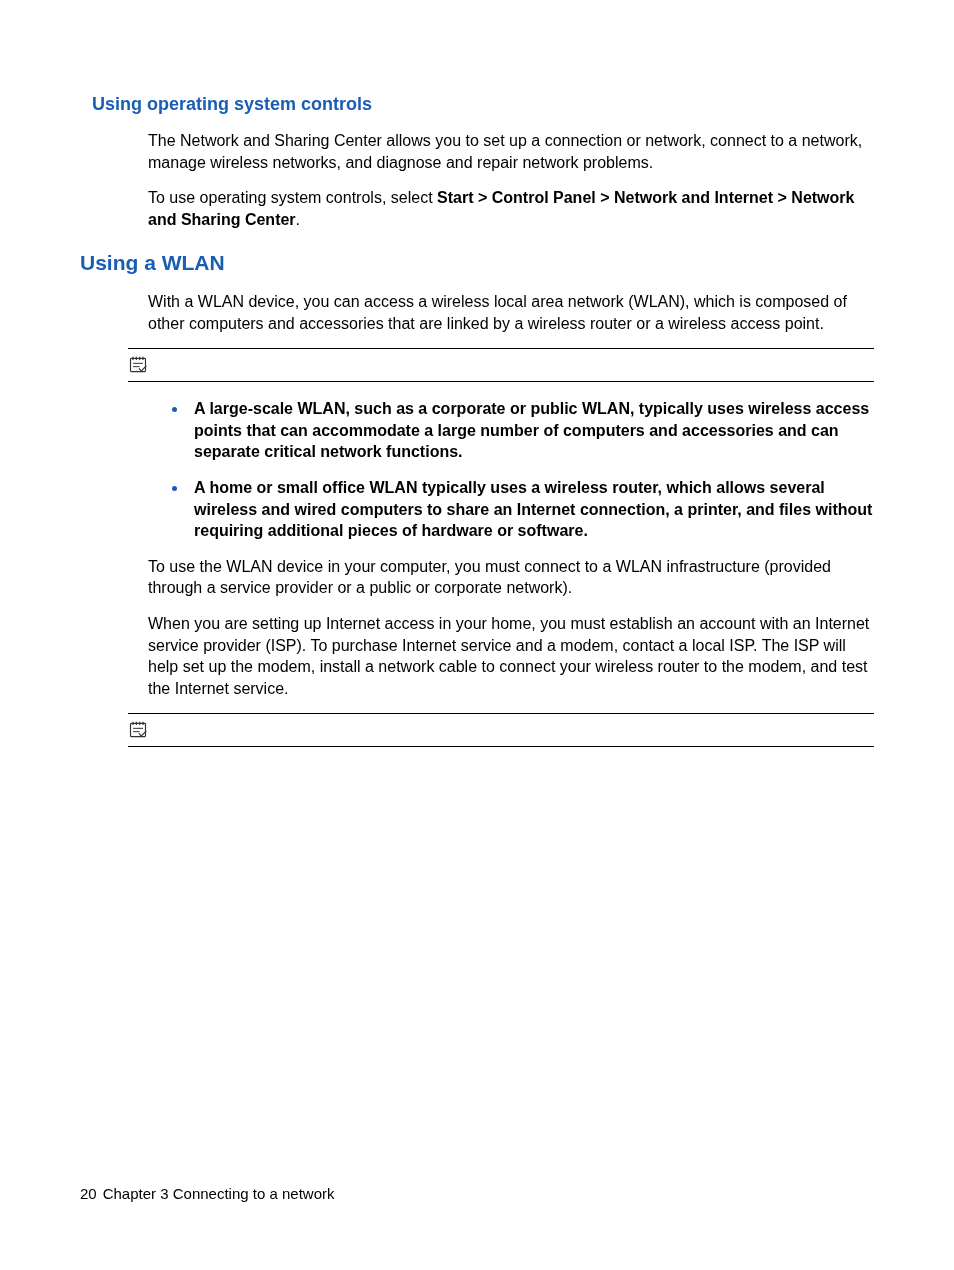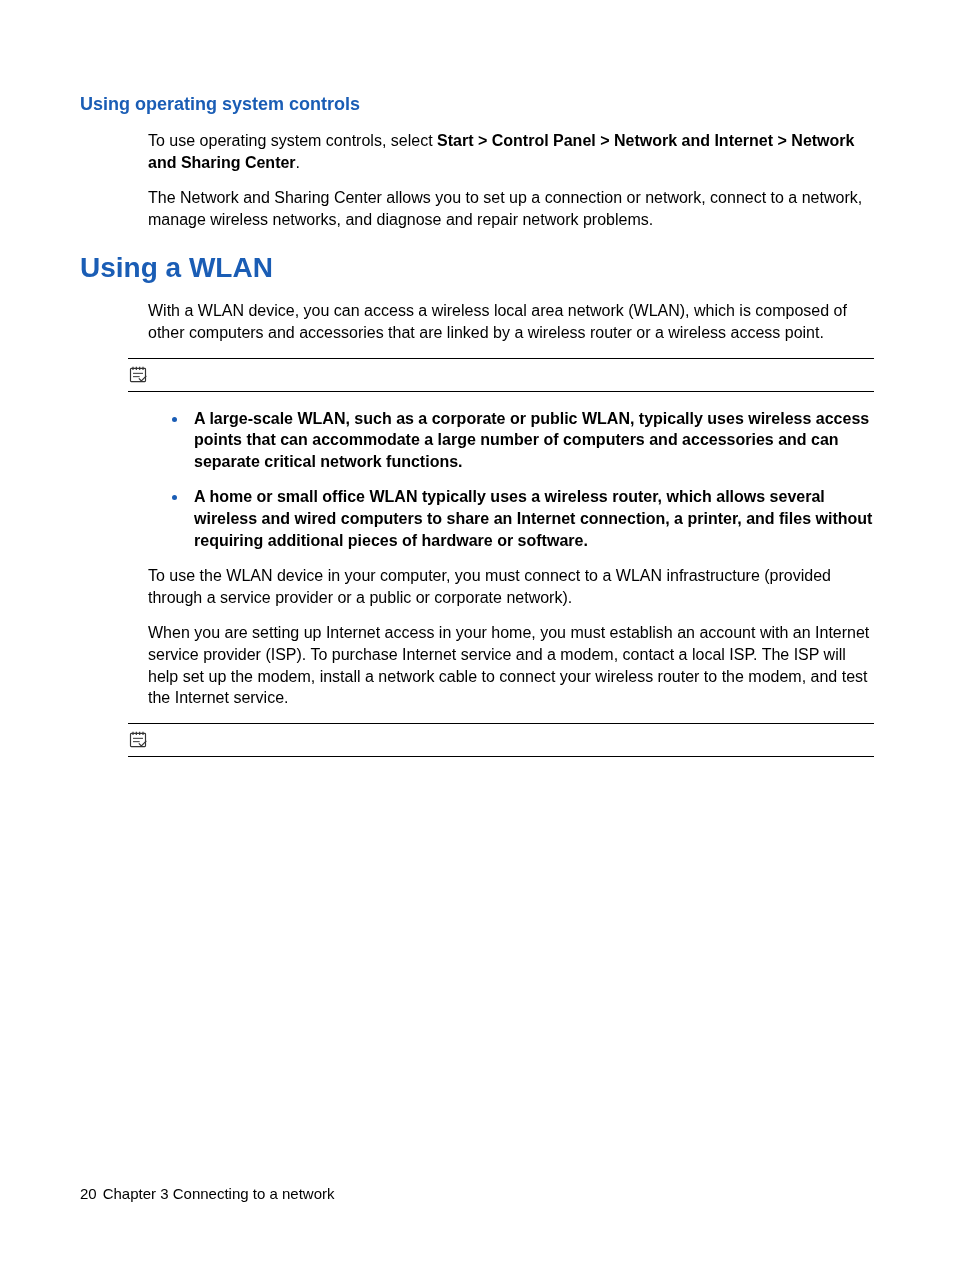--- a/index.html
+++ b/index.html
@@ -17,25 +17,25 @@
     box-sizing: border-box;
     width: 954px;
     height: 1270px;
     padding: 92px 80px 50px 80px;
     position: relative;
   }
   .h3 {
     color: #1a5db5;
     font-size: 18px;
     font-weight: bold;
-    margin: 0 0 14px 0;
+    margin: 0 0 14px 12px;
   }
   .h2 {
     color: #1a5db5;
-    font-size: 28px;
+    font-size: 21px;
     font-weight: bold;
     margin: 18px 0 14px 0;
   }
   .body-indent {
     margin-left: 68px;
   }
   .para {
     margin: 0 0 14px 0;
   }
   .note-block {
@@ -86,24 +86,24 @@
     margin-right: 6px;
   }
 </style>
 </head>
 <body>
 
 <div class="page">
 
   <div class="h3">Using operating system controls</div>
   <div class="body-indent">
+    <p class="para">The Network and Sharing Center allows you to set up a connection or network, connect to a network, manage wireless networks, and diagnose and repair network problems.</p>
     <p class="para">
       <span>To use operating system controls, select </span><span class="bold">Start &gt; Control Panel &gt; Network and Internet &gt; Network and Sharing Center</span><span>.</span>
     </p>
-    <p class="para">The Network and Sharing Center allows you to set up a connection or network, connect to a network, manage wireless networks, and diagnose and repair network problems.</p>
   </div>
 
   <div class="h2">Using a WLAN</div>
   <div class="body-indent">
     <p class="para">With a WLAN device, you can access a wireless local area network (WLAN), which is composed of other computers and accessories that are linked by a wireless router or a wireless access point.</p>
   </div>
 
   <div class="note-block">
     <svg class="note-icon" viewBox="0 0 24 24">
       <rect x="3" y="4" width="18" height="16" rx="1" fill="none" stroke="#333" stroke-width="1.4"></rect>

